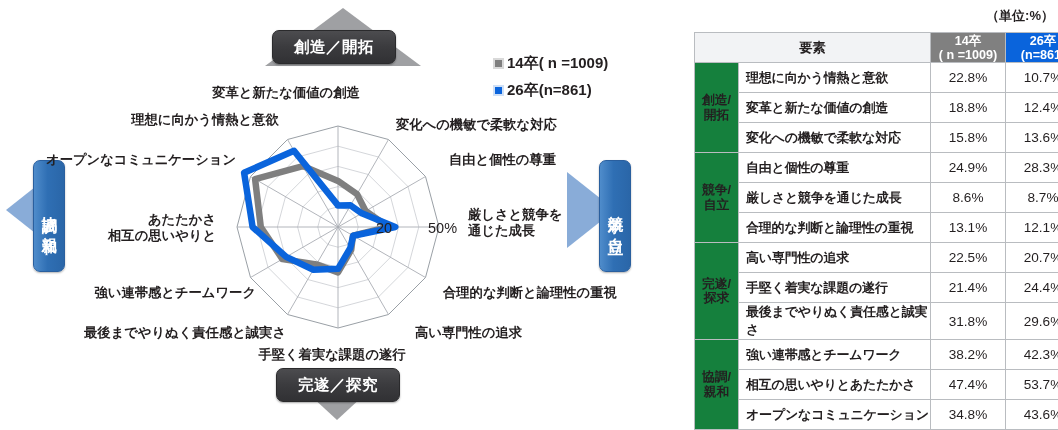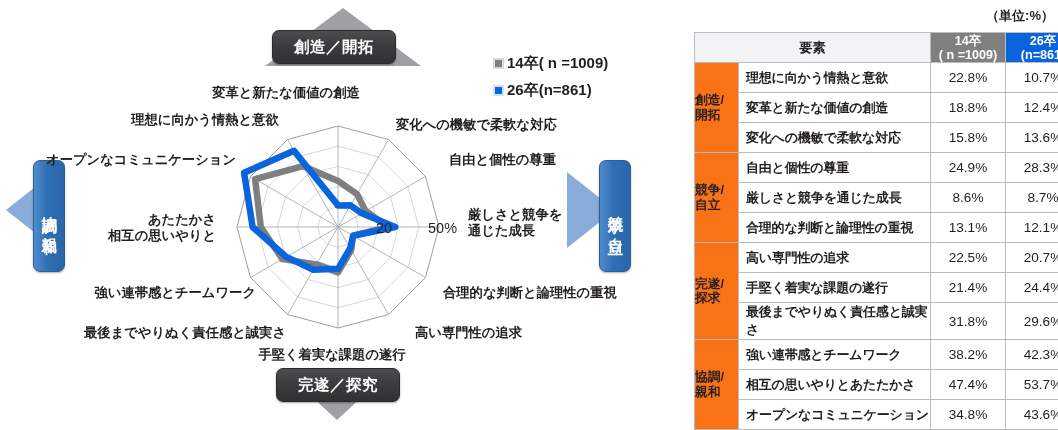--- a/index.html
+++ b/index.html
@@ -67,21 +67,21 @@
   th.elem{
     background:#f2f3f5;font-weight:700;font-size:13.2px;color:#231f20;text-align:center;
   }
   th.h14{
     background:#808080;color:#fff;font-weight:700;line-height:14px;font-size:12.6px;
   }
   th.h26{
     background:#0a64dc;color:#fff;font-weight:700;line-height:14px;font-size:12.6px;
   }
   td.cat{
-    font-weight:700;line-height:14.5px;font-size:12.8px;background:#f97316;
+    text-align:center;font-weight:700;line-height:14.5px;font-size:12.8px;background:#15803d;
   }
   td.item{padding-left:7px;font-weight:700;font-size:13px;letter-spacing:-.2px;}
   td.val{text-align:center;font-size:13.6px;}
   .col-elem{width:192px;}
   .col-cat{width:44px;}
   .col-v{width:75px;}
 </style>
 </head>
 <body>
 

